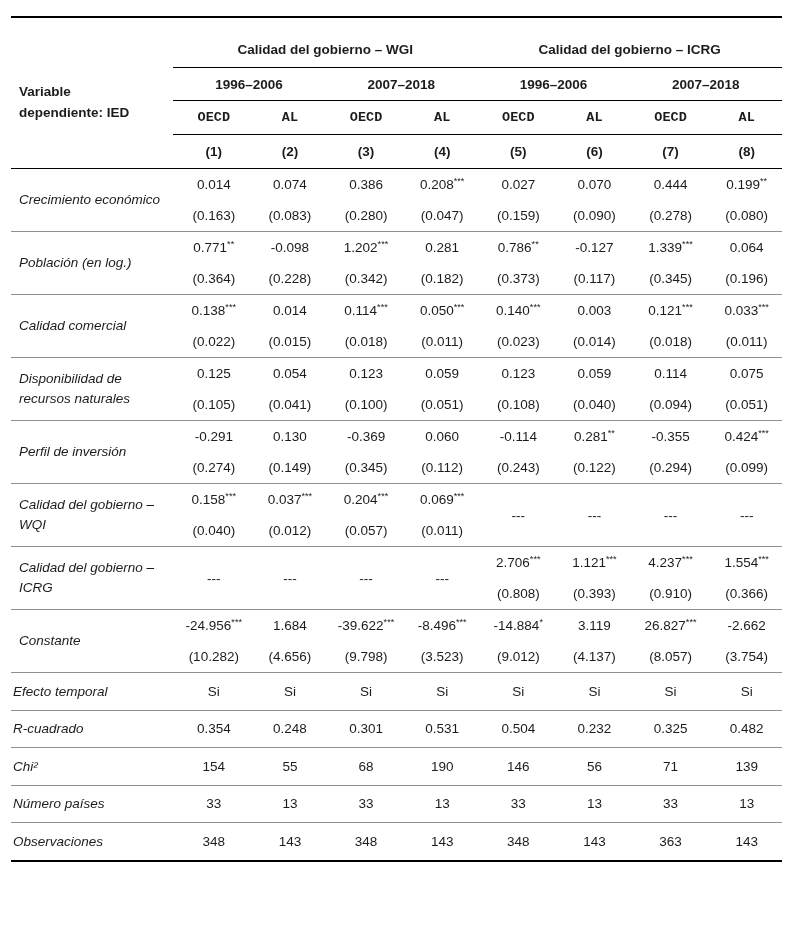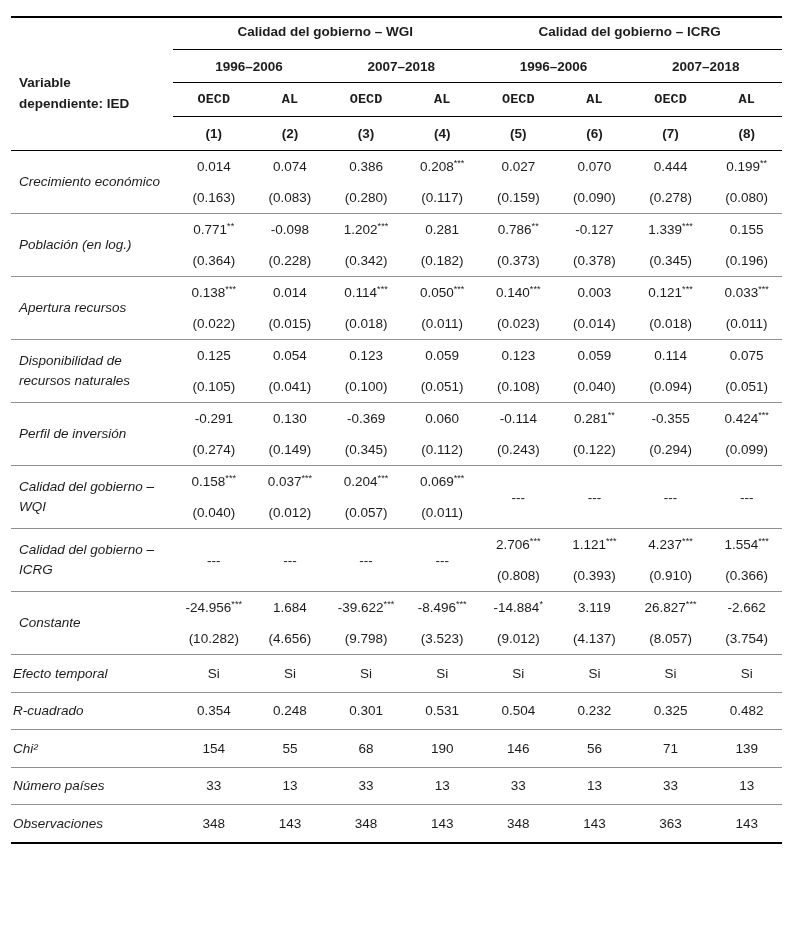--- a/index.html
+++ b/index.html
@@ -45,21 +45,21 @@
     line-height: 1.55;
     margin-top: 20px;
   }
   .var-name {
     display: inline-block;
     max-width: 142px;
     font-style: italic;
     line-height: 1.45;
   }
 
-  .grp { border-bottom: 1.2px solid #000000; padding-top: 6px; padding-bottom: 10px; }
+  .grp { border-bottom: 1.2px solid #000000; padding-top: 24px; padding-bottom: 10px; }
   .period-cell { border-bottom: 1.2px solid #000000; padding-top: 9px; }
   .sample-cell { border-bottom: 1.2px solid #000000; padding-top: 9px; padding-bottom: 9px; font-family: Liberation Mono, monospace; }
   .colnum-cell { padding-top: 9px; padding-bottom: 9px; }
 
   tbody td { padding: 8px 2px; }
   tr.grp-end td { border-bottom: 1px solid #8f8f8f; }
   td.grp-border { border-bottom: 1px solid #8f8f8f; margin-left: 48px; }
   td.dash-cell { border-bottom: 1px solid #8f8f8f; }
   tr.summary-row td { border-bottom: 1px solid #8f8f8f; padding: 8.5px 2px; }
   tr.summary-row:last-child td { border-bottom: none; }
@@ -126,49 +126,49 @@
           <td>0.208<sup>***</sup></td>
           <td>0.027</td>
           <td>0.070</td>
           <td>0.444</td>
           <td>0.199<sup>**</sup></td>
         </tr>
         <tr class="grp-end">
           <td>(0.163)</td>
           <td>(0.083)</td>
           <td>(0.280)</td>
-          <td>(0.117)</td>
+          <td>(0.047)</td>
           <td>(0.159)</td>
           <td>(0.090)</td>
           <td>(0.278)</td>
           <td>(0.080)</td>
         </tr>
         <tr>
           <td class="stub grp-border" rowspan="2"><span class="var-name">Población (en log.)</span></td>
           <td>0.771<sup>**</sup></td>
           <td>-0.098</td>
           <td>1.202<sup>***</sup></td>
           <td>0.281</td>
           <td>0.786<sup>**</sup></td>
           <td>-0.127</td>
           <td>1.339<sup>***</sup></td>
-          <td>0.155</td>
+          <td>0.064</td>
         </tr>
         <tr class="grp-end">
           <td>(0.364)</td>
           <td>(0.228)</td>
           <td>(0.342)</td>
           <td>(0.182)</td>
           <td>(0.373)</td>
-          <td>(0.378)</td>
+          <td>(0.117)</td>
           <td>(0.345)</td>
           <td>(0.196)</td>
         </tr>
         <tr>
-          <td class="stub grp-border" rowspan="2"><span class="var-name">Apertura recursos</span></td>
+          <td class="stub grp-border" rowspan="2"><span class="var-name">Calidad comercial</span></td>
           <td>0.138<sup>***</sup></td>
           <td>0.014</td>
           <td>0.114<sup>***</sup></td>
           <td>0.050<sup>***</sup></td>
           <td>0.140<sup>***</sup></td>
           <td>0.003</td>
           <td>0.121<sup>***</sup></td>
           <td>0.033<sup>***</sup></td>
         </tr>
         <tr class="grp-end">

